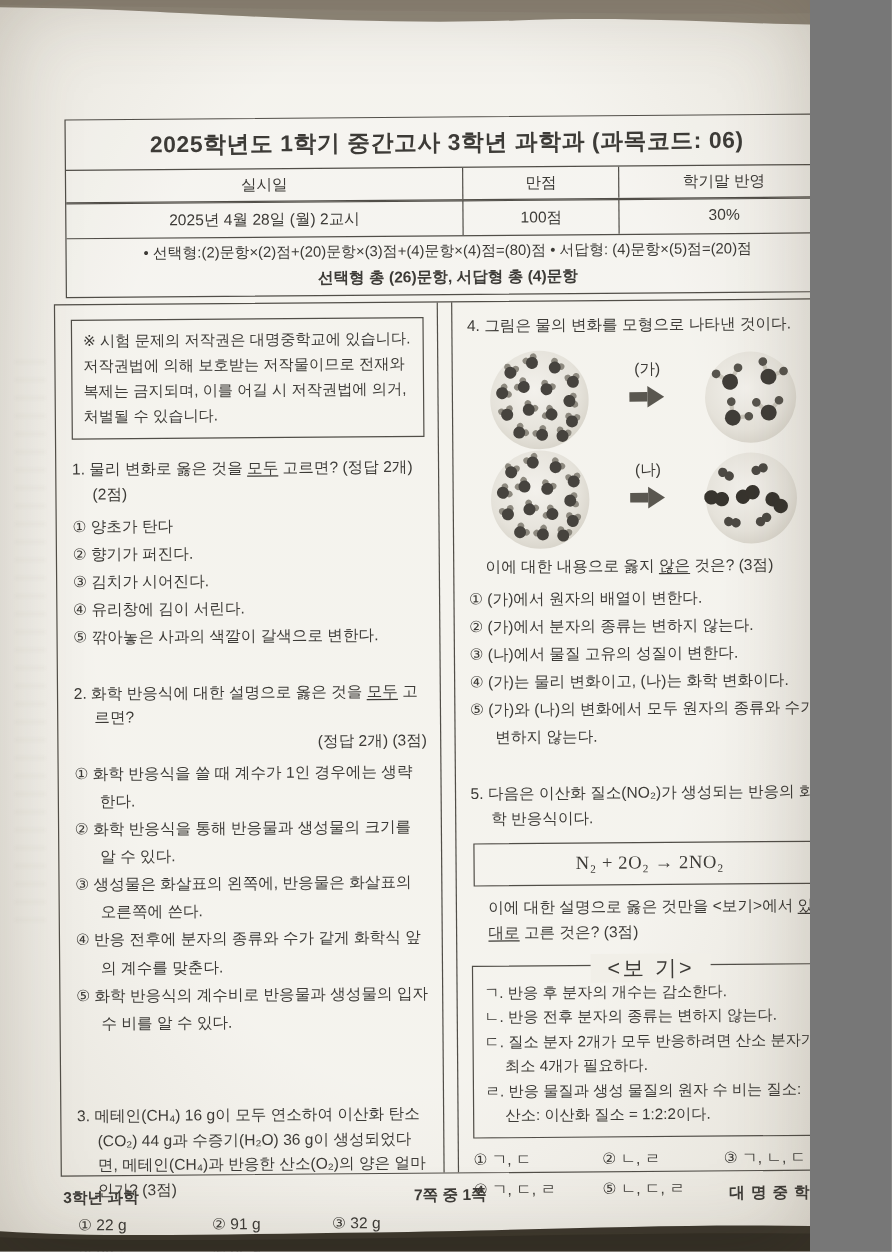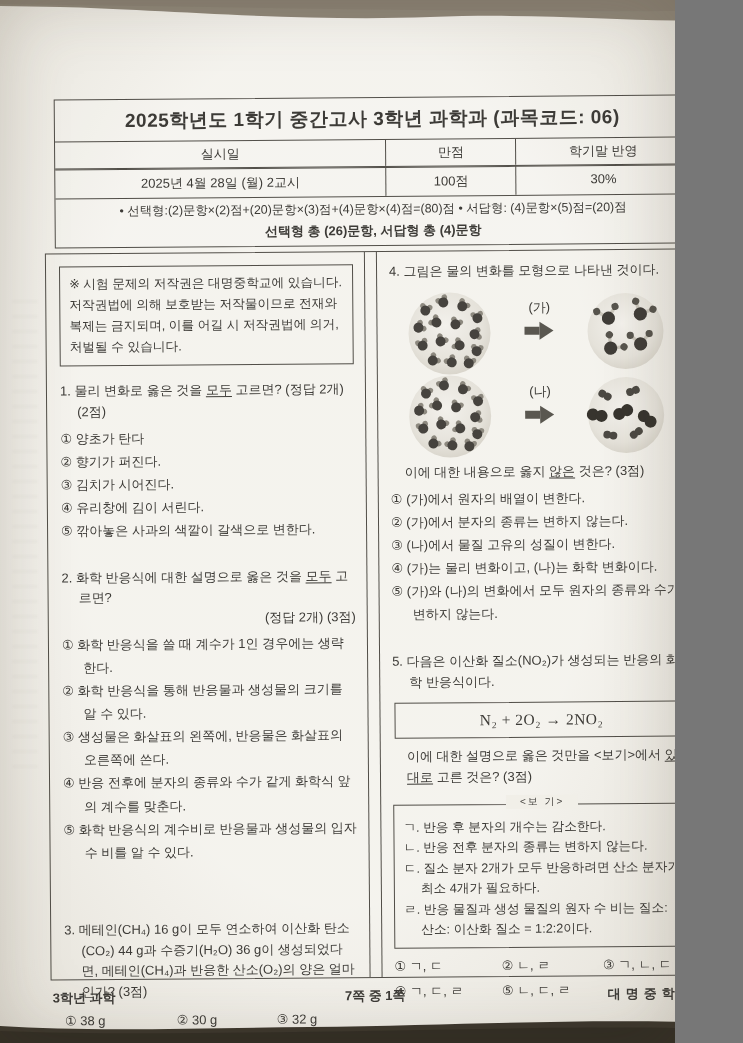--- a/index.html
+++ b/index.html
@@ -41,21 +41,21 @@
   .score-right{text-align:right;line-height:1.5;}
   .opts{margin-top:4px;}
   .opt{line-height:1.78;padding-left:21px;text-indent:-21px;}
   .optgrid{display:grid;grid-template-columns:38% 34% 28%;margin-top:6px;}
   .optgrid .opt{padding-left:0;text-indent:0;line-height:1.9;}
   .subq{line-height:1.6;margin-left:14px;}
   .eqbox{border:1.3px solid #514e48;margin:9px 2px 8px;padding:8px 4px;text-align:center;
          font-family:"Liberation Serif","DejaVu Serif",serif;font-size:15.5px;letter-spacing:.5px;}
   .boki{position:relative;border:1.3px solid #514e48;margin-top:16px;padding:12px 8px 7px 9px;}
   .boki-title{position:absolute;top:-10px;left:50%;transform:translateX(-50%);background:#f1efe8;
-         padding:0 14px;font-size:10px;letter-spacing:2px;white-space:nowrap;}
+         padding:0 14px;font-size:18px;letter-spacing:2px;white-space:nowrap;}
   .boki .item{font-size:12.7px;line-height:1.62;padding-left:17px;text-indent:-17px;}
   .continue{text-align:right;font-size:13px;margin-top:24px;padding-right:4px;}
 
   .footer{display:flex;margin:9px 49px 0 49px;font-size:13px;font-weight:bold;}
   .footer>div{flex:1;}
   .f-center{text-align:center;}
   .f-right{text-align:right;letter-spacing:5px;}
 
   .diagram{display:block;margin:6px auto 2px;}
 </style>
@@ -107,22 +107,22 @@
             <div class="opt">② 화학 반응식을 통해 반응물과 생성물의 크기를 알 수 있다.</div>
             <div class="opt">③ 생성물은 화살표의 왼쪽에, 반응물은 화살표의 오른쪽에 쓴다.</div>
             <div class="opt">④ 반응 전후에 분자의 종류와 수가 같게 화학식 앞의 계수를 맞춘다.</div>
             <div class="opt">⑤ 화학 반응식의 계수비로 반응물과 생성물의 입자수 비를 알 수 있다.</div>
           </div>
         </div>
 
         <div class="q" style="margin-top:56px;">
           <div class="stem">3. 메테인(CH₄) 16 g이 모두 연소하여 이산화 탄소(CO₂) 44 g과 수증기(H₂O) 36 g이 생성되었다면, 메테인(CH₄)과 반응한 산소(O₂)의 양은 얼마인가? (3점)</div>
           <div class="optgrid">
-            <div class="opt">① 38 g</div>
-            <div class="opt">② 30 g</div>
+            <div class="opt">① 22 g</div>
+            <div class="opt">② 91 g</div>
             <div class="opt">③ 32 g</div>
             <div class="opt">④ 80 g</div>
             <div class="opt">⑤ 96 g</div>
           </div>
         </div>
       </div>
 
       <div class="vdiv"></div>
 
       <div class="col col-right">

